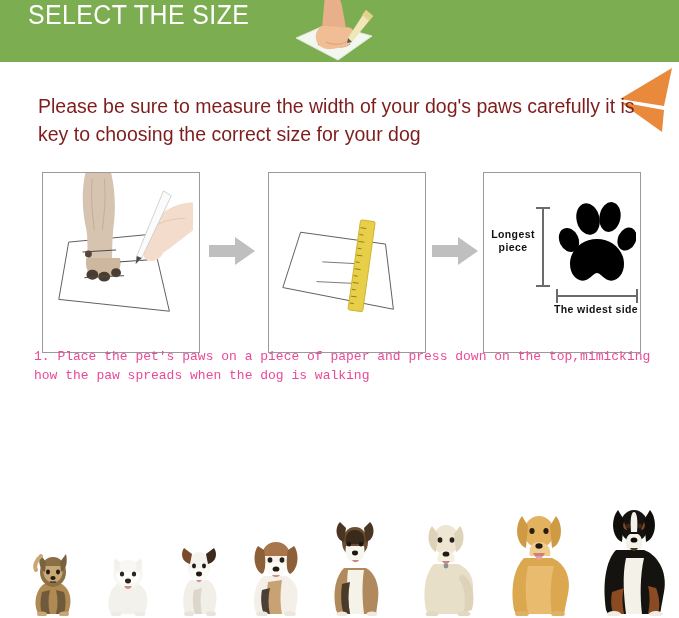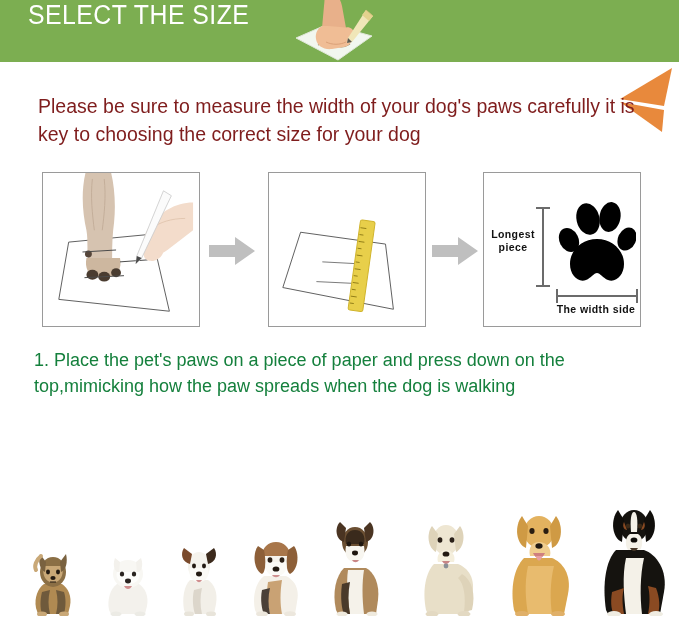--- a/index.html
+++ b/index.html
@@ -37,21 +37,21 @@
     position: absolute; left: 38px; top: 93px; width: 616px;
     color: #7f1d1d;
     font-size: 19.5px;
     line-height: 1.42;
     font-family: "Liberation Sans Narrow", "Liberation Sans", sans-serif;
   }
 
   
   .panels { position: absolute; left: 0; top: 172px; width: 679px; height: 160px; }
   .panel {
-    position: absolute; top: 0; width: 158px; height: 155px;
+    position: absolute; top: 0; width: 158px; height: 181px;
     border: 1px solid #9a9a9a; background: #ffffff; overflow: hidden;
   }
   .panel-1 { left: 42px; }
   .panel-2 { left: 268px; }
   .panel-3 { left: 483px; }
 
   .step-arrow { position: absolute; top: 63px; width: 46px; height: 32px; }
   .arrow-1 { left: 209px; }
   .arrow-2 { left: 432px; }
 
@@ -72,24 +72,24 @@
     position: absolute; left: 62px; top: 130px; width: 100px;
     text-align: center; font-size: 10.5px; font-weight: 700; color: #111;
     letter-spacing: 0.4px;
     font-family: "Liberation Sans Narrow", "Liberation Sans", sans-serif;
   }
   .p3-paw { position: absolute; left: 74px; top: 22px; width: 78px; height: 96px; }
 
   
   .instr {
     position: absolute; left: 34px;
-    color: #15803d;
-    font-size: 18px;
+    color: #ec4899;
+    font-size: 13px;
     line-height: 1.44;
-    font-family: Liberation Sans, sans-serif;
+    font-family: Liberation Mono, monospace;
   }
   .instr-1 { top: 348px; width: 628px; }
   .instr-2 { top: 446px; width: 628px; }
 
   
   .dog-row { position: absolute; left: 0; top: 494px; width: 679px; height: 124px; }
   .dog { position: absolute; bottom: 2px; }
   .dog svg { display: block; }
 </style>
 </head>
@@ -213,21 +213,21 @@
           <ellipse cx="30" cy="24" rx="11.5" ry="16" transform="rotate(-13 30 24)" fill="#000"></ellipse>
           <ellipse cx="52" cy="22" rx="10.5" ry="15" transform="rotate(10 52 22)" fill="#000"></ellipse>
           <ellipse cx="11" cy="45" rx="9.5" ry="12.5" transform="rotate(-26 11 45)" fill="#000"></ellipse>
           <ellipse cx="69" cy="44" rx="9" ry="12" transform="rotate(24 69 44)" fill="#000"></ellipse>
           <path d="M39,44 C54,44 66,55 66,69 C66,80 58,88 50,85 C45,83 42,78 39,78 C36,78 33,83 28,85 C20,88 12,80 12,69 C12,55 24,44 39,44 Z" fill="#000"></path>
         </svg>
       </div>
       <div class="p3-hline"></div>
       <div class="p3-hcap-l"></div>
       <div class="p3-hcap-r"></div>
-      <div class="p3-hlabel">The width side</div>
+      <div class="p3-hlabel">The widest side</div>
     </div>
   </div>
 
   <div class="instr instr-1">1.  Place the pet's paws on a piece of paper and press down on the top,mimicking how the paw spreads when the dog is walking</div>
 
   <div class="dog-row">
 
     <div class="dog" style="left:20px;">
       <svg viewBox="0 0 64 84" width="64" height="84">
         <path d="M24,52 C18,56 14,66 16,76 L18,82 L48,82 L50,74 C52,64 48,56 42,52 Z" fill="#b08a52"></path>

